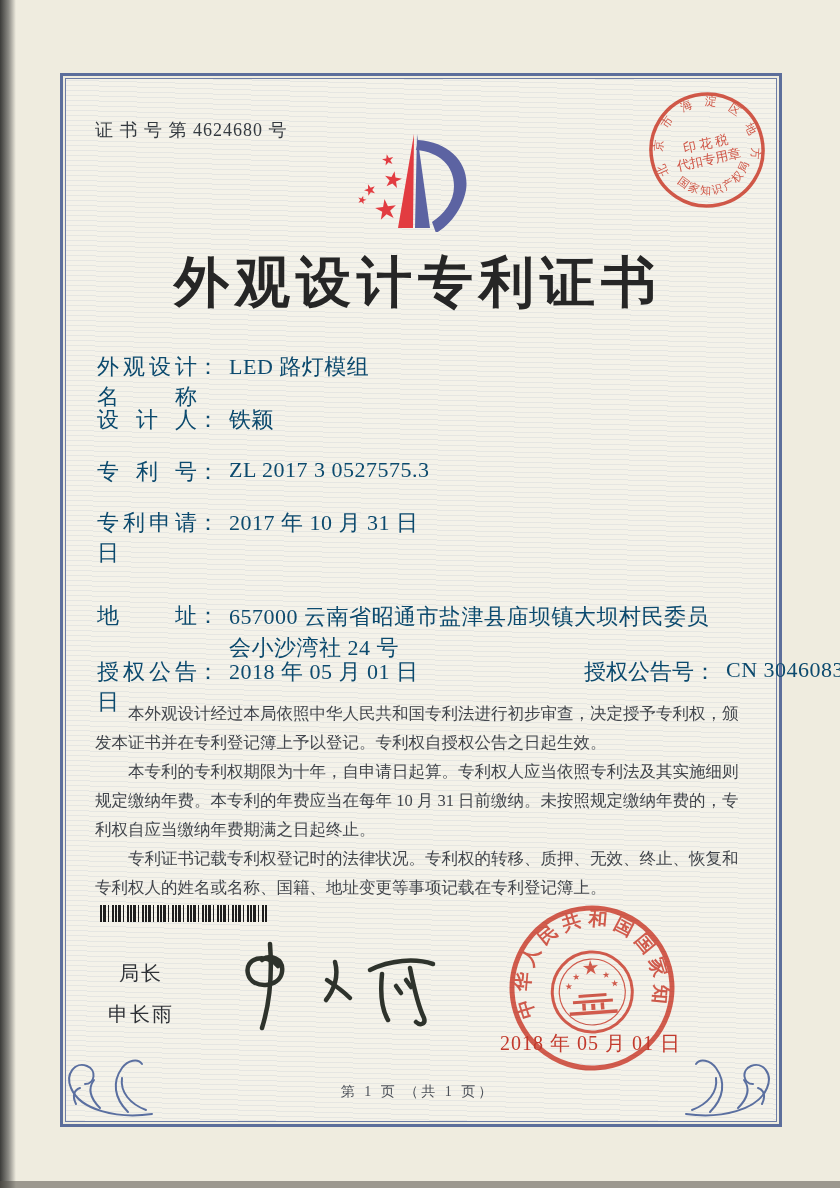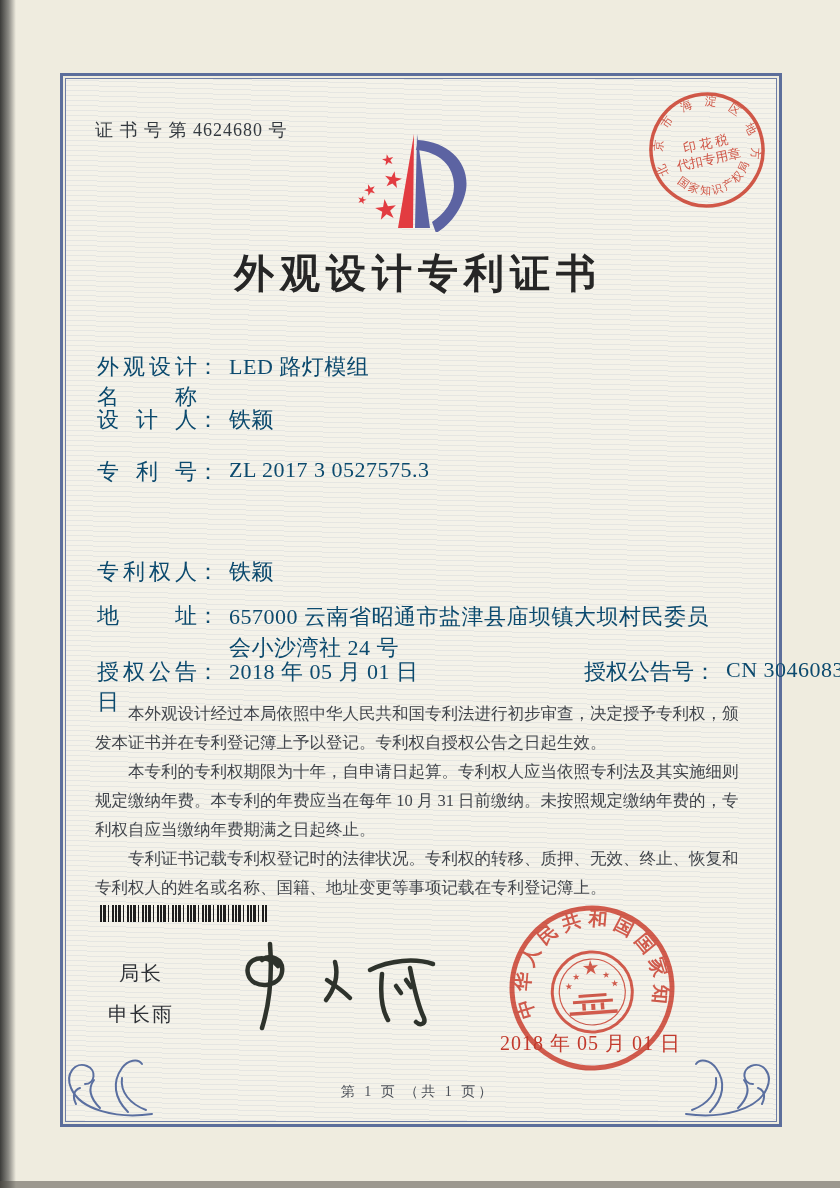--- a/index.html
+++ b/index.html
@@ -9,21 +9,21 @@
     font-family:"Liberation Serif","DejaVu Serif",serif;
   }
   .scan-edge-left{position:absolute;left:0;top:0;width:16px;height:100%;
     background:linear-gradient(90deg,#3b3b39 0%,#8d8c86 55%,rgba(180,178,170,0) 100%);}
   .scan-edge-bottom{position:absolute;left:0;bottom:0;width:100%;height:7px;background:#57544c;opacity:.55;}
   .frame{position:absolute;left:60px;top:73px;width:716px;height:1048px;border:3px solid #5c6e9b;}
   .frame-inner{position:absolute;inset:2px;border:1px solid #6d7da6;background-color:#f4f2e9;
     background-image:repeating-linear-gradient(1.5deg,rgba(122,142,178,0.12) 0px,rgba(122,142,178,0.12) 1px,rgba(0,0,0,0) 1px,rgba(0,0,0,0) 5px);}
   .cert-no{position:absolute;left:95px;top:118px;font-size:18px;color:#343a40;letter-spacing:1px;}
   .title{position:absolute;left:60px;top:246px;width:716px;text-align:center;
-    font-size:40px;letter-spacing:6px;font-weight:600;color:#262626;}
+    font-size:55px;letter-spacing:6px;font-weight:600;color:#262626;}
   .field{position:absolute;left:97px;font-size:22px;color:#0c4a6e;}
   .flabel{display:inline-block;width:100px;text-align:justify;text-align-last:justify;vertical-align:top;}
   .fcolon{vertical-align:top;}
   .fvalue{padding-left:10px;vertical-align:top;letter-spacing:.5px;}
   .fvalue-wrap{display:inline-block;width:492px;line-height:31px;}
   .grant-right{position:absolute;left:487px;top:0;white-space:nowrap;}
   .body-text{position:absolute;left:95px;top:699px;width:652px;font-size:16.5px;line-height:29px;color:#42464c;}
   .body-text p{margin:0;text-indent:2em;}
   .barcode{position:absolute;left:100px;top:905px;width:167px;height:17px;
     background:repeating-linear-gradient(90deg,#1d1d1d 0 2px,rgba(0,0,0,0) 2px 3px,#1d1d1d 3px 6px,rgba(0,0,0,0) 6px 8px,#1d1d1d 8px 9px,rgba(0,0,0,0) 9px 12px,#1d1d1d 12px 14px,rgba(0,0,0,0) 14px 15px);}
@@ -104,22 +104,22 @@
 
   <div class="field" style="top:352px;">
     <span class="flabel">外观设计名称</span><span class="fcolon">：</span><span class="fvalue">LED 路灯模组</span>
   </div>
   <div class="field" style="top:405px;">
     <span class="flabel">设计人</span><span class="fcolon">：</span><span class="fvalue">铁颖</span>
   </div>
   <div class="field" style="top:457px;">
     <span class="flabel">专利号</span><span class="fcolon">：</span><span class="fvalue">ZL 2017 3 0527575.3</span>
   </div>
-  <div class="field" style="top:557px;">
-    <span class="flabel">专利权人</span><span class="fcolon">：</span><span class="fvalue">铁颖</span>
+  <div class="field" style="top:508px;">
+    <span class="flabel">专利申请日</span><span class="fcolon">：</span><span class="fvalue">2017 年 10 月 31 日</span>
   </div>
   <div class="field" style="top:601px;">
     <span class="flabel">地址</span><span class="fcolon">：</span><span class="fvalue fvalue-wrap">657000  云南省昭通市盐津县庙坝镇大坝村民委员会小沙湾社 24 号</span>
   </div>
   <div class="field" style="top:657px;width:680px;">
     <span>
       <span class="flabel">授权公告日</span><span class="fcolon">：</span><span class="fvalue">2018 年 05 月 01 日</span>
     </span>
     <span class="grant-right">
       <span>授权公告号</span><span>：</span><span class="fvalue">CN 304608329 S</span>

